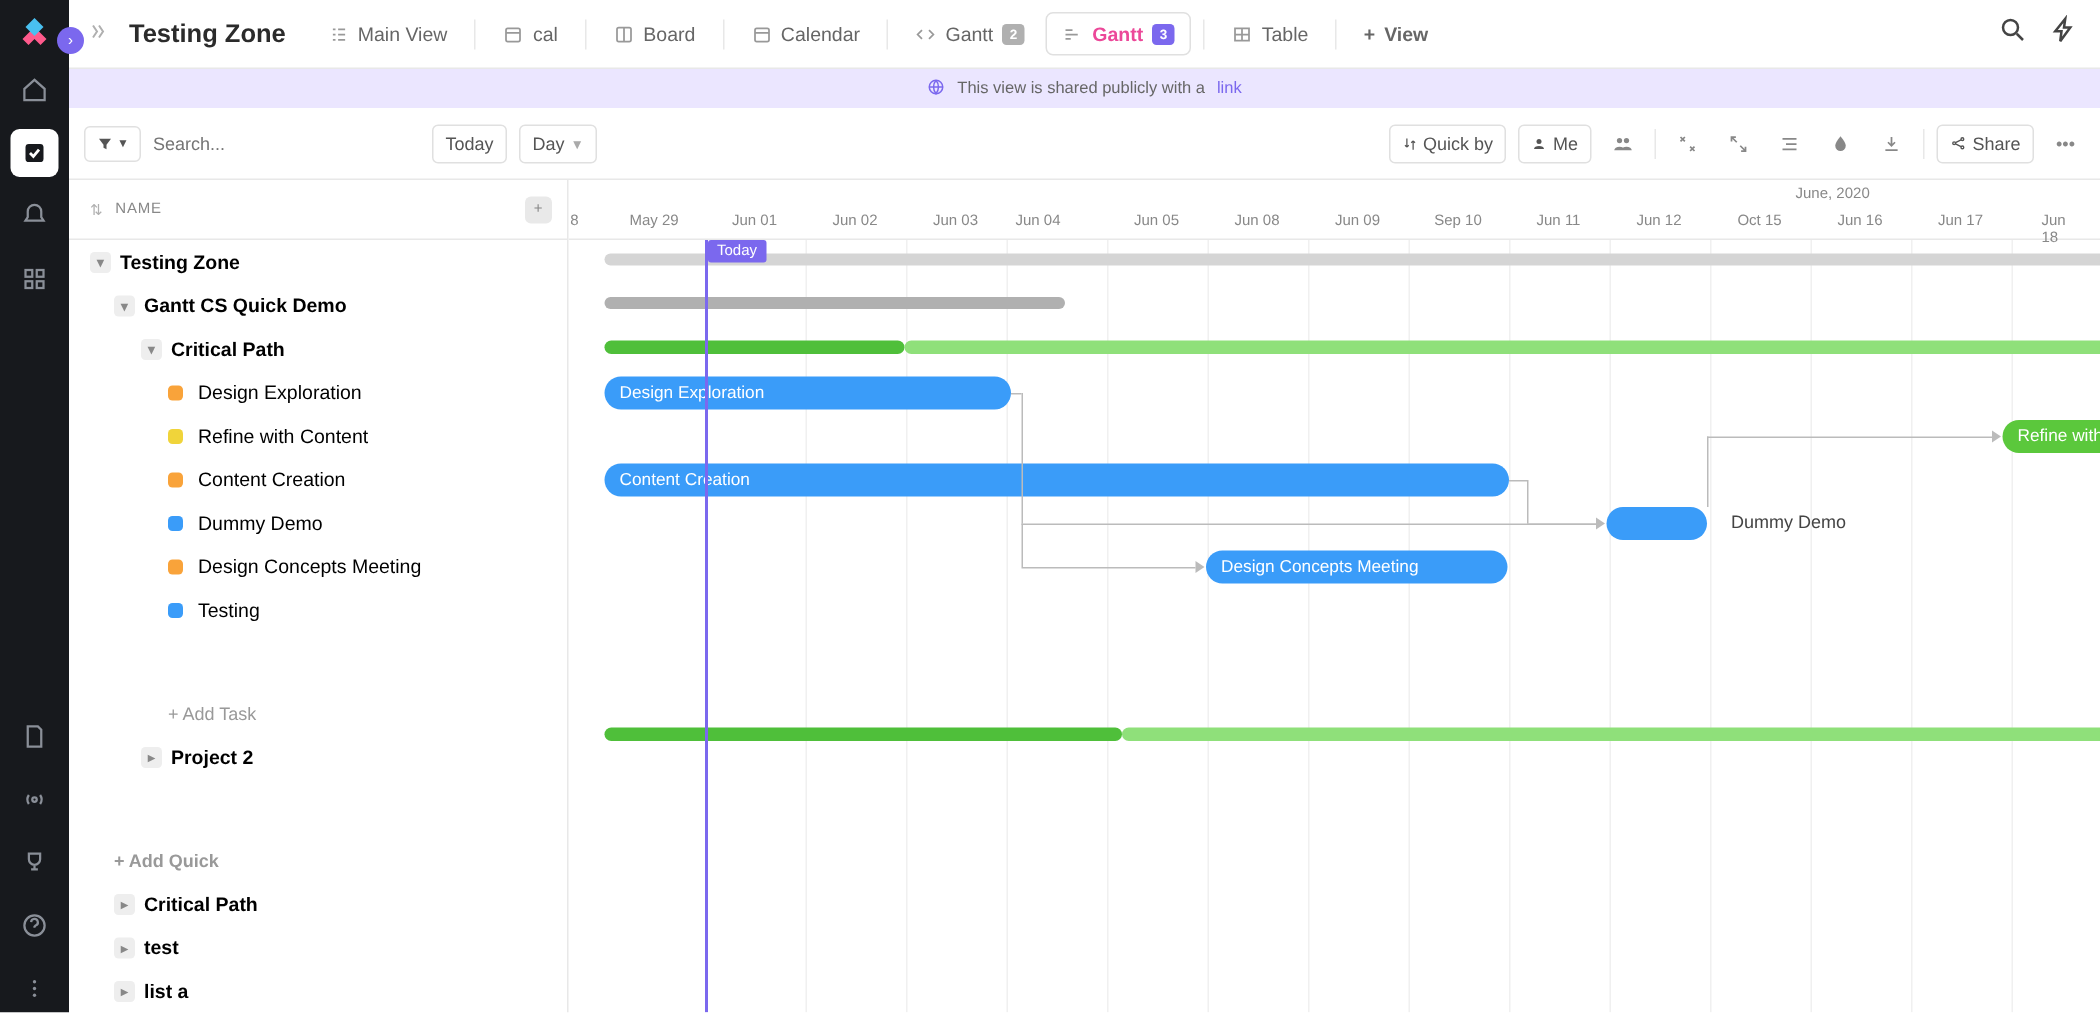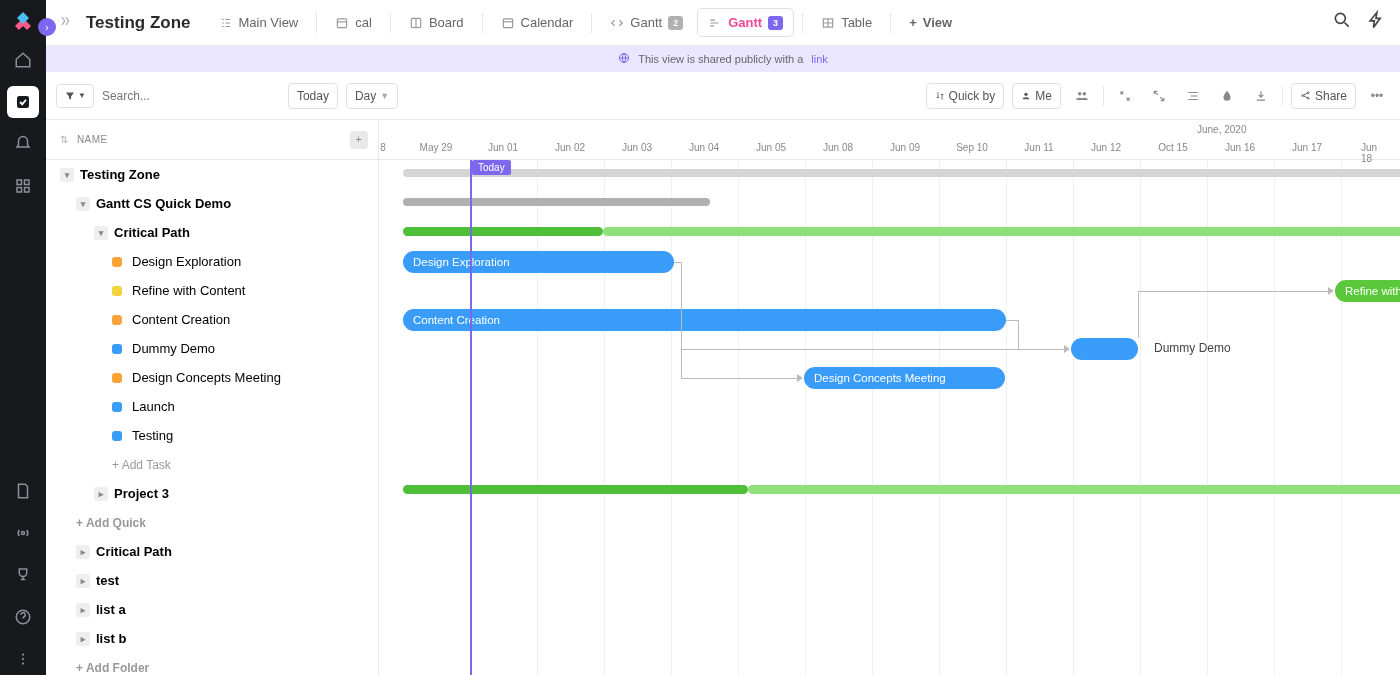--- a/index.html
+++ b/index.html
@@ -47,21 +47,21 @@
 .lp-header .sort-ico { margin-right: 8px; color: #b0b0b0; }
 .lp-header .plus { position: absolute; right: 10px; width: 18px; height: 18px; background: #e9e9e9; border-radius: 4px; display: flex; align-items: center; justify-content: center; cursor: pointer; color: #888; }
 .tree { font-size: 13px; }
 .tree-row { height: 29px; display: flex; align-items: center; padding-left: 14px; cursor: pointer; }
 .tree-row .chev { width: 14px; height: 14px; margin-right: 6px; color: #888; display: flex; align-items: center; justify-content: center; font-size: 9px; background: #eee; border-radius: 3px; }
 .tree-row .dot { width: 10px; height: 10px; border-radius: 3px; margin-right: 10px; }
 .tree-row.l0 { padding-left: 14px; font-weight: 600; }
 .tree-row.l1 { padding-left: 30px; font-weight: 600; }
 .tree-row.l2 { padding-left: 48px; font-weight: 600; }
 .tree-row.l3 { padding-left: 66px; }
-.tree-row.add { color: #999; font-size: 12px; }
+.tree-row.add { color: #999; font-size: 12px; margin-top: 40px; }
 
 .gantt { flex: 1; position: relative; overflow: hidden; }
 .gantt-head { height: 40px; border-bottom: 1px solid #e8e8e8; position: relative; }
 .month-lbl { position: absolute; top: 4px; font-size: 10px; color: #888; margin-left: 28px; }
 .date-lbl { position: absolute; top: 22px; font-size: 10px; color: #888; transform: translateX(-50%); }
 .gantt-body { position: absolute; top: 40px; left: 0; right: 0; bottom: 0; }
 .vline { position: absolute; top: 0; bottom: 0; width: 1px; background: #f0f0f0; }
 .today-line { position: absolute; top: 0; bottom: 0; width: 2px; background: #7b68ee; z-index: 5; }
 .today-badge { position: absolute; top: 0; background: #7b68ee; color: #fff; font-size: 10px; padding: 2px 6px; border-radius: 2px; z-index: 6; }
 .bar { position: absolute; height: 11px; border-radius: 6px; }
@@ -347,30 +347,26 @@
         <div class="tree-row l3">
             <span class="dot" style="background:#3a9cf9"></span>
             <span>Dummy Demo</span>
           </div>
         <div class="tree-row l3">
             <span class="dot" style="background:#f9a33a"></span>
             <span>Design Concepts Meeting</span>
           </div>
         <div class="tree-row l3">
             <span class="dot" style="background:#3a9cf9"></span>
-            <span>Launch</span>
-          </div>
-        <div class="tree-row l3">
-            <span class="dot" style="background:#3a9cf9"></span>
             <span>Testing</span>
           </div>
         <div class="tree-row l3 add">+ Add Task</div>
         <div class="tree-row l2">
             <span class="chev">▸</span>
-            <span>Project 3</span>
+            <span>Project 2</span>
           </div>
         <div class="tree-row l1 add">+ Add Quick</div>
         <div class="tree-row l1">
             <span class="chev">▸</span>
             <span>Critical Path</span>
           </div>
         <div class="tree-row l1">
             <span class="chev">▸</span>
             <span>test</span>
           </div>
@@ -387,21 +383,21 @@
     </div>
 
     <div class="gantt">
       <div class="gantt-head">
         <span class="month-lbl" style="left:790px">June, 2020</span>
         <span class="date-lbl" style="left:4px">8</span>
         <span class="date-lbl" style="left:57px">May 29</span>
         <span class="date-lbl" style="left:124px">Jun 01</span>
         <span class="date-lbl" style="left:191px">Jun 02</span>
         <span class="date-lbl" style="left:258px">Jun 03</span>
-        <span class="date-lbl" style="left:325px">Jun 04</span>
+        <span class="date-lbl" style="left:313px">Jun 04</span>
         <span class="date-lbl" style="left:392px">Jun 05</span>
         <span class="date-lbl" style="left:459px">Jun 08</span>
         <span class="date-lbl" style="left:526px">Jun 09</span>
         <span class="date-lbl" style="left:593px">Sep 10</span>
         <span class="date-lbl" style="left:660px">Jun 11</span>
         <span class="date-lbl" style="left:727px">Jun 12</span>
         <span class="date-lbl" style="left:794px">Oct 15</span>
         <span class="date-lbl" style="left:861px">Jun 16</span>
         <span class="date-lbl" style="left:928px">Jun 17</span>
         <span class="date-lbl" style="left:995px">Jun 18</span>

